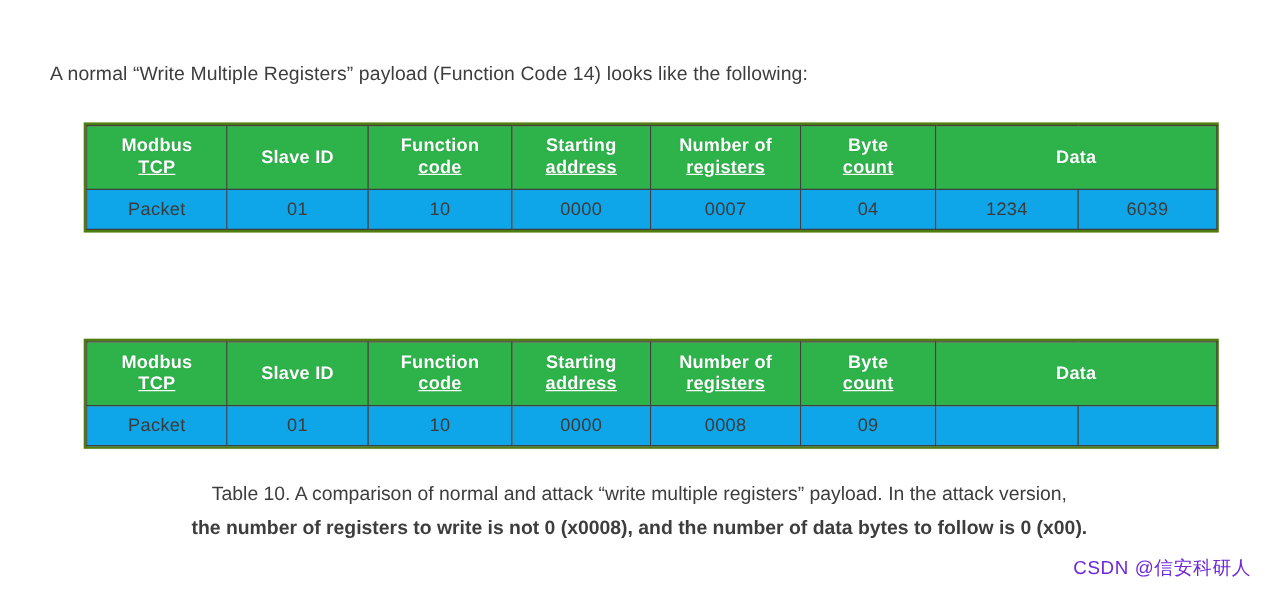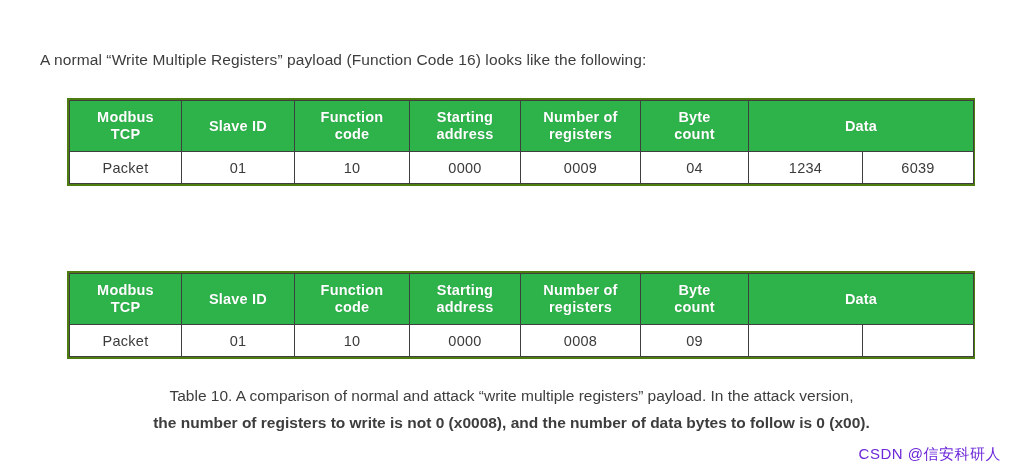--- a/index.html
+++ b/index.html
@@ -64,30 +64,30 @@
     font-size: 14.5px;
     font-weight: bold;
     height: 50px;
     line-height: 17px;
     text-align: center;
     vertical-align: middle;
     letter-spacing: 0.2px;
     text-shadow: 0 0 1px rgba(0,0,0,0.18);
   }
   table.modbus td {
-    background: #ffffff;
+    background: #0ea5e9;
     color: #3b3b3b;
     font-size: 14.5px;
     height: 31px;
     text-align: center;
     vertical-align: middle;
     letter-spacing: 0.3px;
   }
   .th-l1 { display: block; }
-  .th-l2 { display: block; }
+  .th-l2 { display: block; text-decoration: underline; }
 
   
   col.c-modbus   { width: 112px; }
   col.c-slave    { width: 113px; }
   col.c-func     { width: 115px; }
   col.c-start    { width: 111px; }
   col.c-numreg   { width: 120px; }
   col.c-byte     { width: 108px; }
   col.c-data-a   { width: 114px; }
   col.c-data-b   { width: 111px; }
@@ -115,21 +115,21 @@
     letter-spacing: 0.5px;
     white-space: nowrap;
     user-select: none;
   }
 </style>
 </head>
 <body>
 
 <div class="page">
 
-  <div class="intro intro-1">A normal “Write Multiple Registers” payload (Function Code 16) looks like the following:</div>
+  <div class="intro intro-1">A normal “Write Multiple Registers” payload (Function Code 14) looks like the following:</div>
 
   <div class="tbl-wrap tbl-1">
     <table class="modbus">
       <colgroup>
         <col class="c-modbus">
           <col class="c-slave">
           <col class="c-func">
           <col class="c-start">
         <col class="c-numreg">
           <col class="c-byte">
@@ -165,21 +165,21 @@
             <span class="th-l1">Data</span>
           </th>
         </tr>
       </thead>
       <tbody>
         <tr>
           <td>Packet</td>
           <td>01</td>
           <td>10</td>
           <td>0000</td>
-          <td>0009</td>
+          <td>0007</td>
           <td>04</td>
           <td>1234</td>
           <td>6039</td>
         </tr>
       </tbody>
     </table>
   </div>
 
 
   <div class="tbl-wrap tbl-2">

